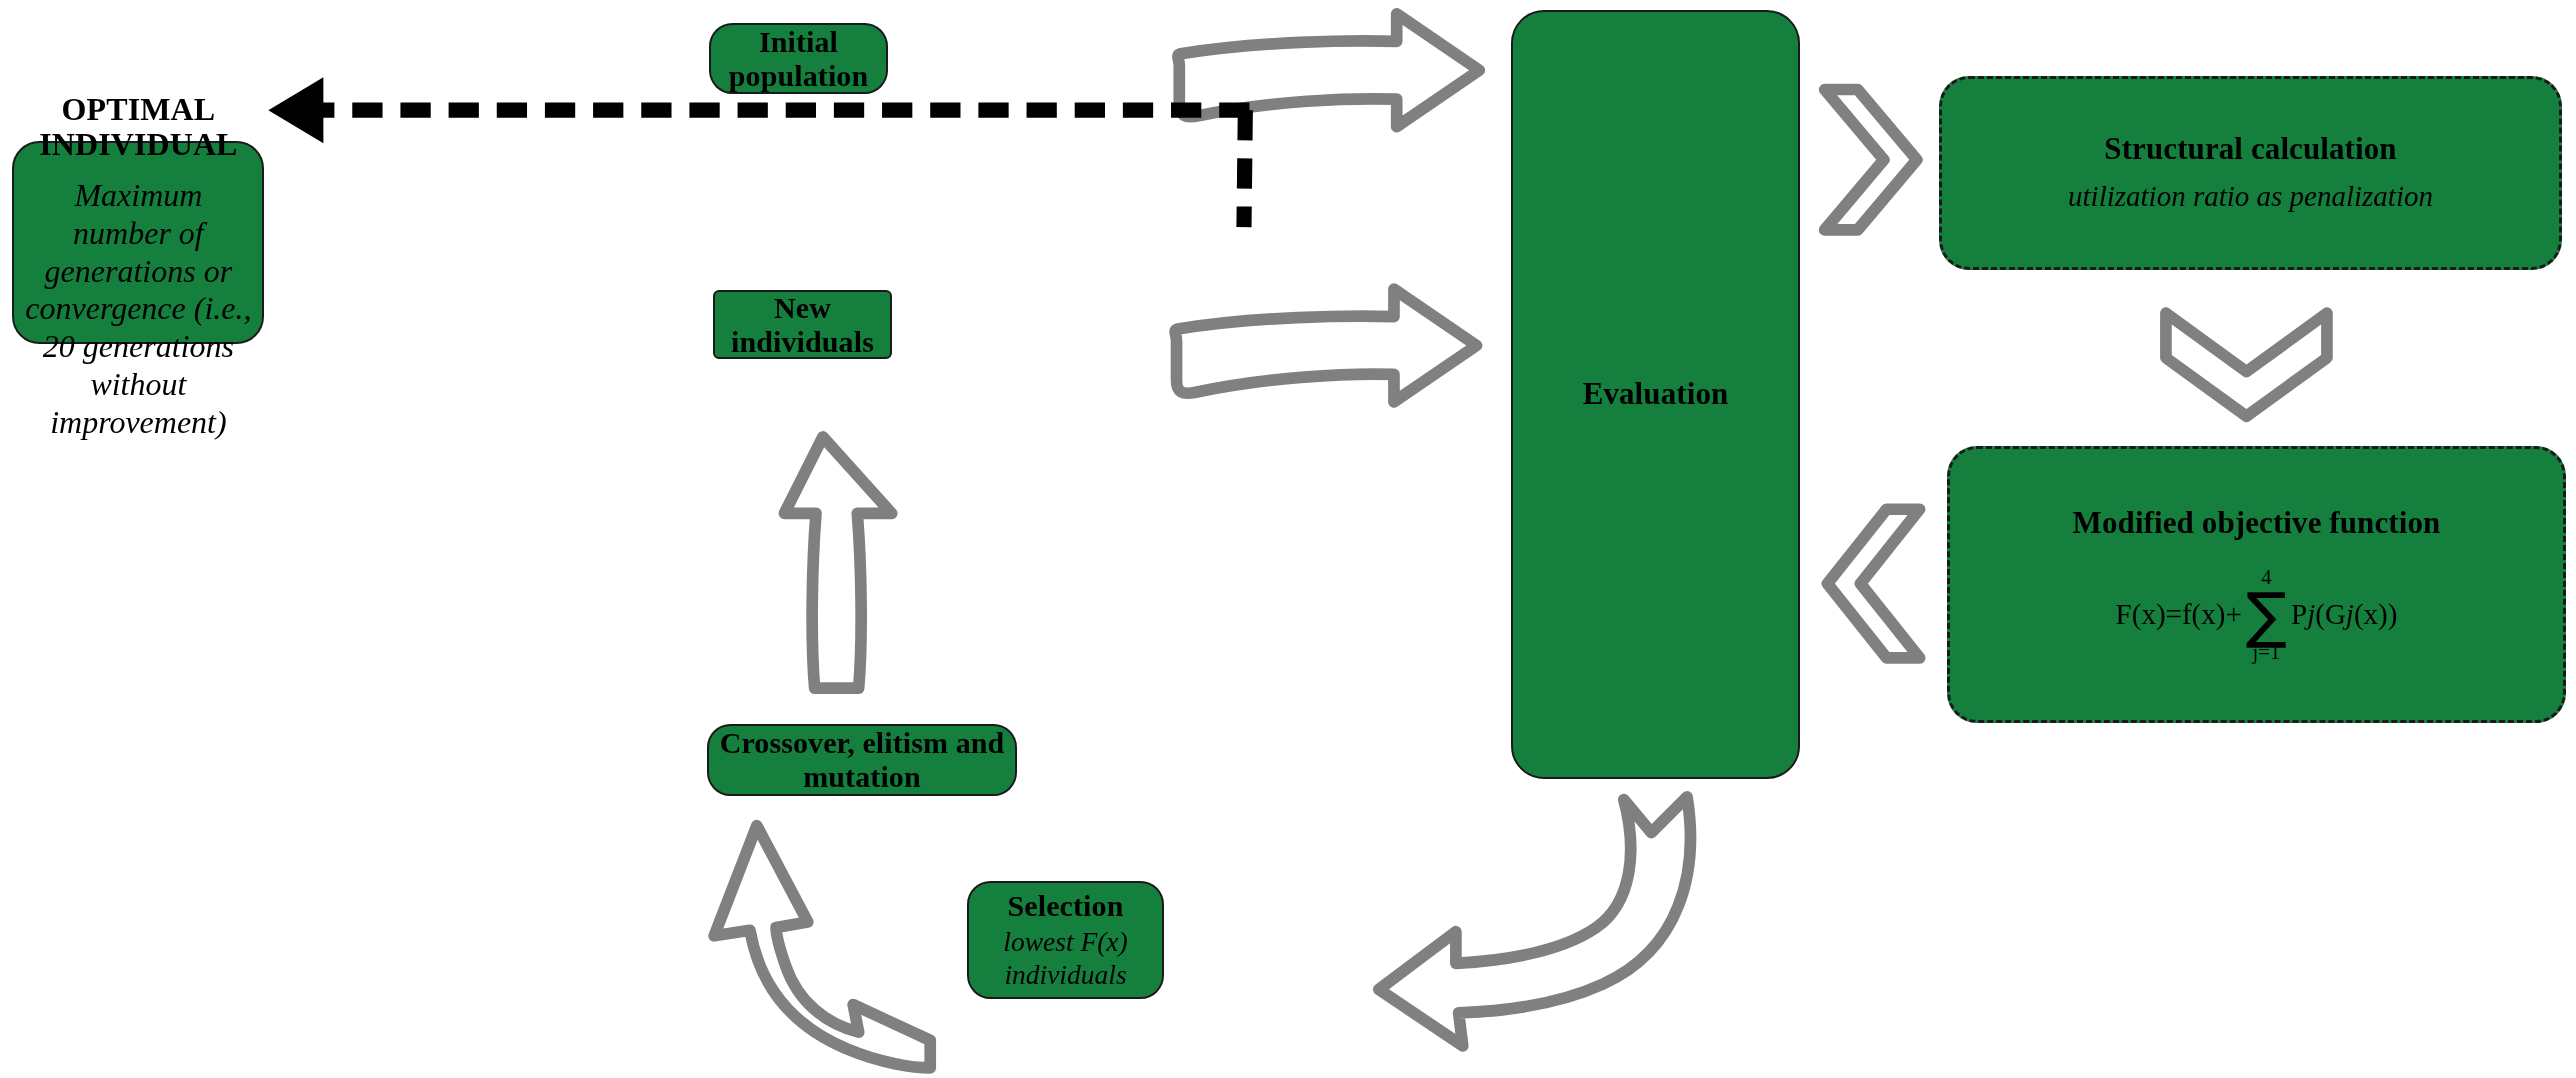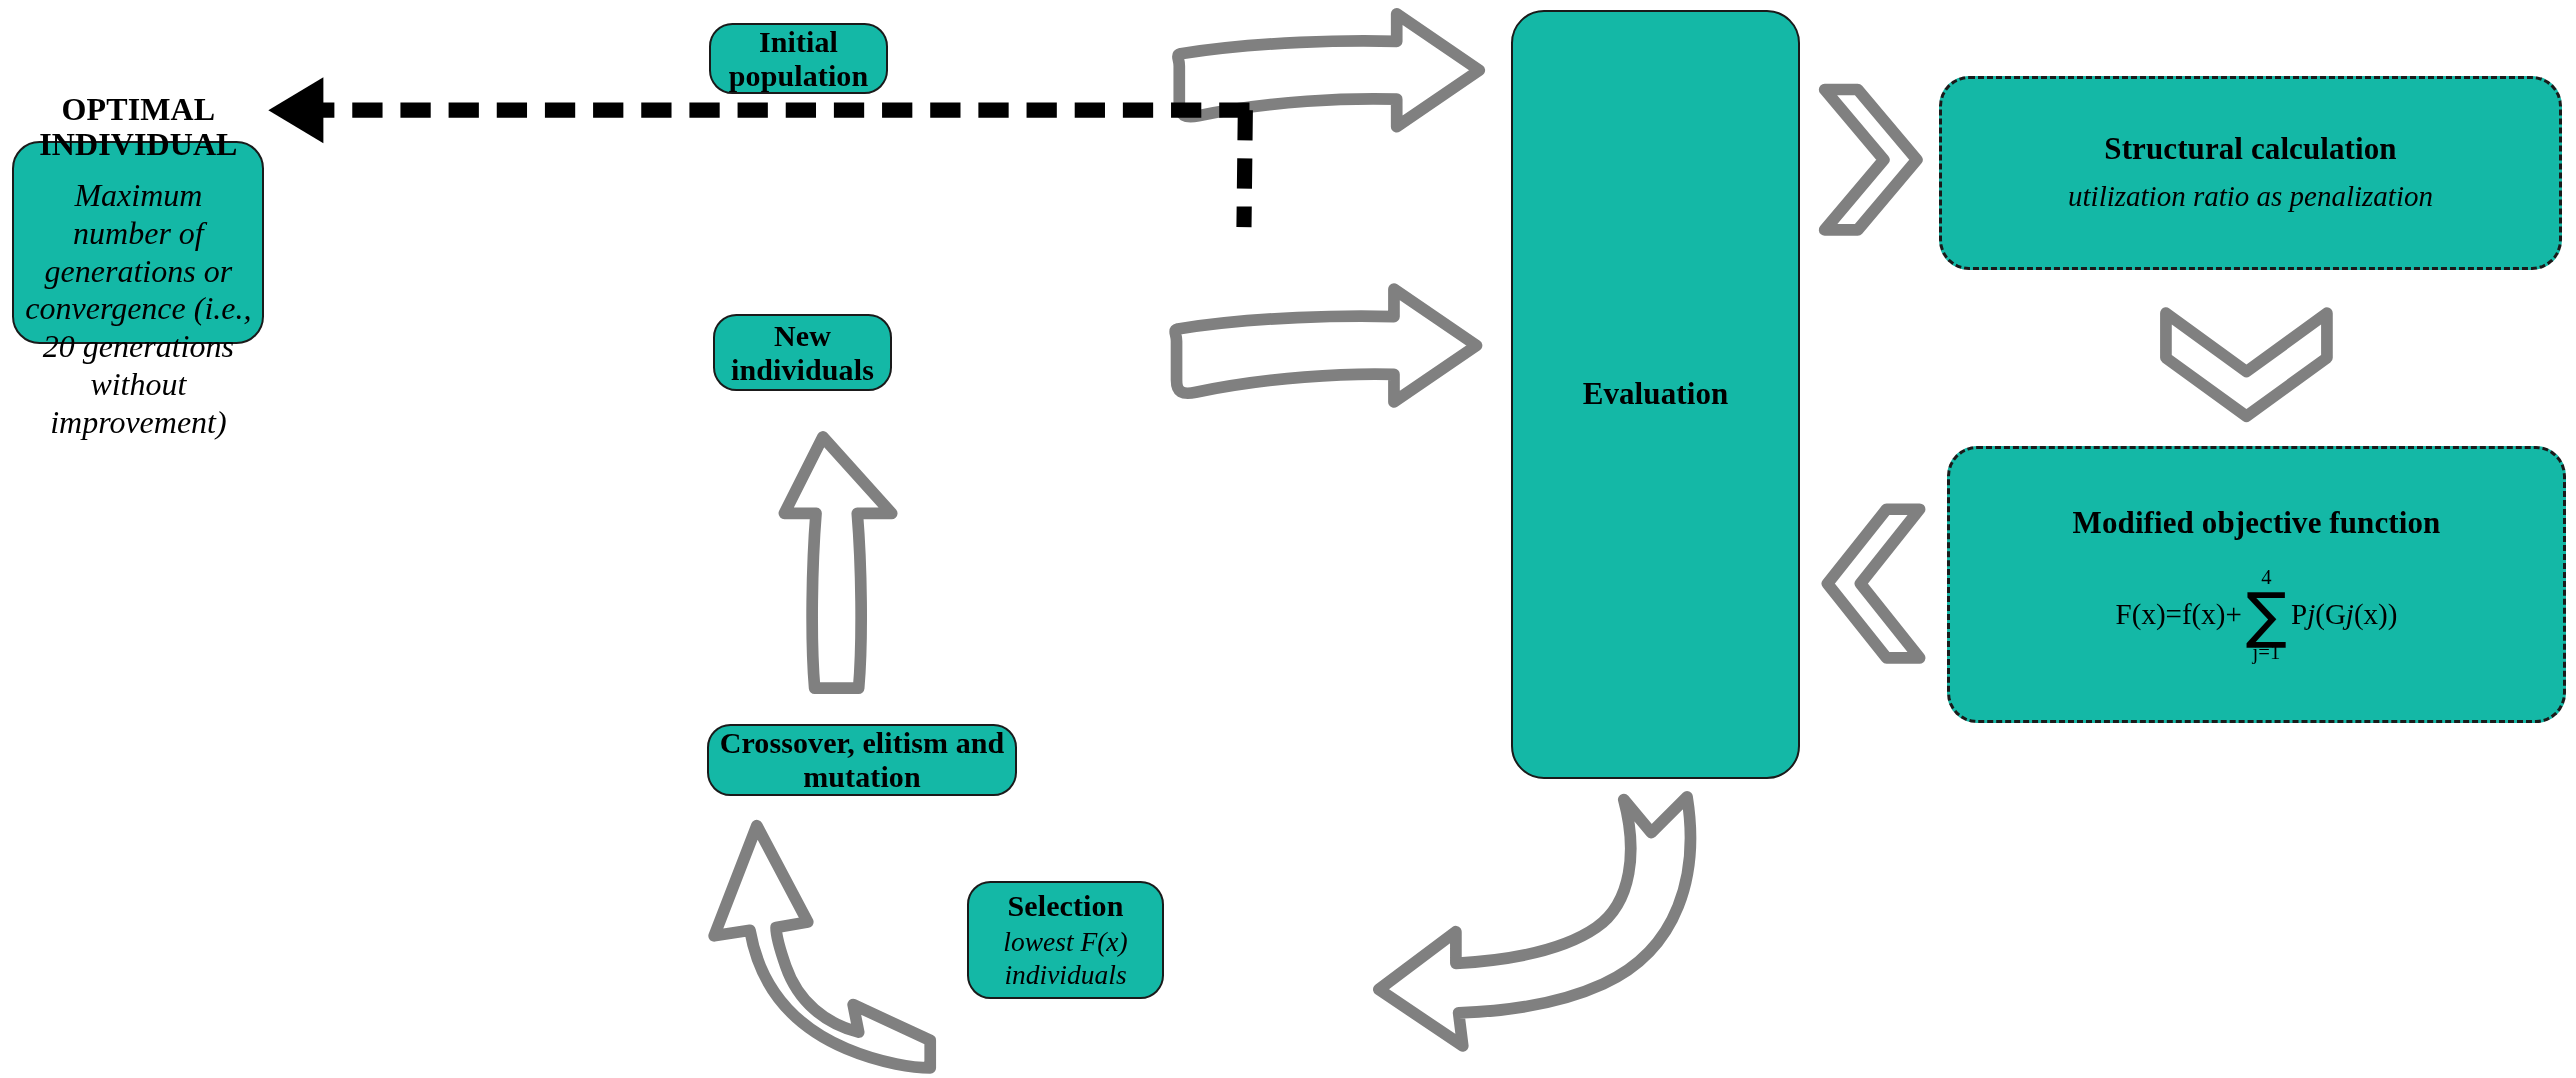--- a/index.html
+++ b/index.html
@@ -2,38 +2,38 @@
 <html style="font-size:11px"><head>
 <meta charset="utf-8">
 <title>GA Flowchart</title>
 <style>
   html,body{margin:0;padding:0;background:#ffffff;}
   body{width:2576px;height:1079px;position:relative;overflow:hidden;
        font-family:"Liberation Serif","DejaVu Serif",serif;color:#000;}
   .stage{position:absolute;left:0;top:0;width:2576px;height:1079px;}
 
   
-  .node{position:absolute;box-sizing:border-box;background:#14b8a6;
+  .node{position:absolute;box-sizing:border-box;background:#15803d;
         display:flex;flex-direction:column;align-items:center;justify-content:center;
         text-align:center;}
   .node.solid{border:2.1px solid #1a1a1a;border-radius:23.4px;}
   .node.dashed{border:3.4px dashed #1a1a1a;border-radius:30px;}
   .node .ttl{font-weight:bold;line-height:1.12;letter-spacing:0.1px;}
   .node .sub{font-style:italic;line-height:1.18;}
 
   
   #optimal-individual{left:12.4px;top:141px;width:252px;height:203px;border-radius:27.5px;
         padding:6.9px 9.6px;}
   #optimal-individual .ttl{font-size:32px;margin-bottom:13.8px;margin-top:48px;}
   #optimal-individual .sub{font-size:32px;}
 
   #initial-population{left:709px;top:23.4px;width:179px;height:71px;}
   #initial-population .ttl{font-size:30px;}
 
-  #new-individuals{left:713px;top:314px;width:179px;height:77px;}
+  #new-individuals{left:713px;top:290px;width:179px;height:69px;border-radius:6px;}
   #new-individuals .ttl{font-size:30px;}
 
   #crossover-mutation{left:707px;top:724px;width:310px;height:72px;}
   #crossover-mutation .ttl{font-size:30px;}
 
   #selection{left:967px;top:881px;width:197px;height:118px;}
   #selection .ttl{font-size:30px;margin-bottom:4.1px;}
   #selection .sub{font-size:27.5px;}
 
   #evaluation{left:1511px;top:9.6px;width:289px;height:769px;border-radius:33px;

